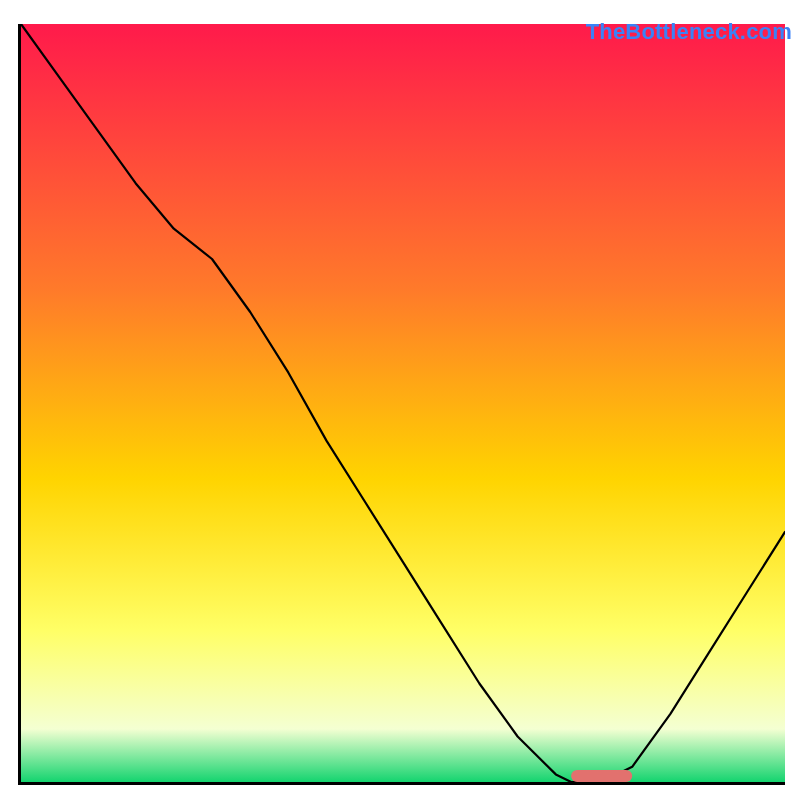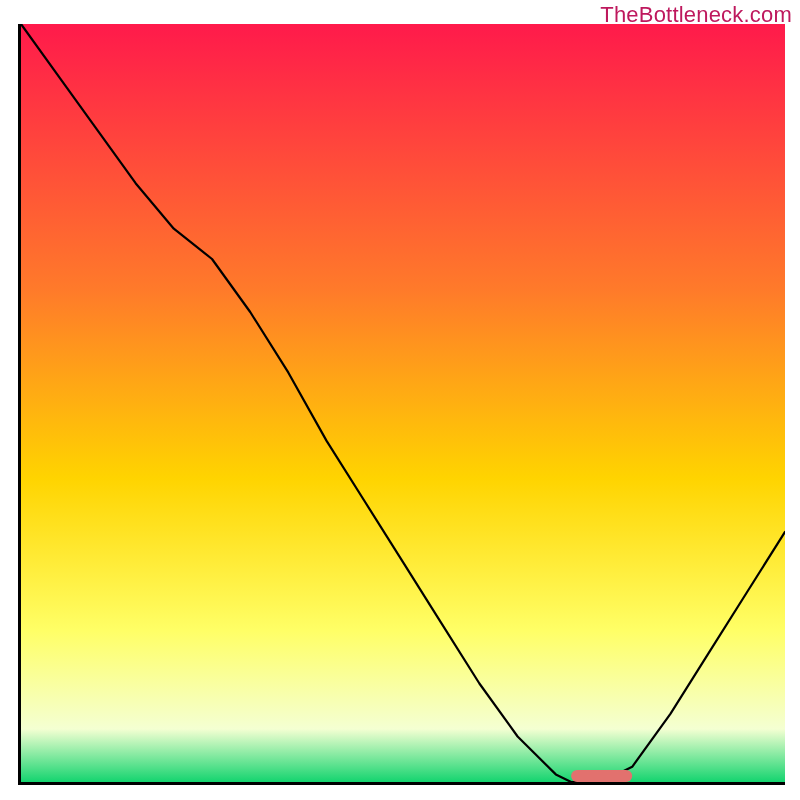--- a/index.html
+++ b/index.html
@@ -10,25 +10,25 @@
     background: #ffffff;
     font-family: Arial, Helvetica, sans-serif;
   }
   .stage {
     position: relative;
     width: 800px;
     height: 800px;
   }
   .watermark {
     position: absolute;
-    top: 2px;
+    top: 19px;
     right: 8px;
     font-size: 22px;
-    font-weight: normal;
-    color: #be185d;
+    font-weight: bold;
+    color: #3b82f6;
     letter-spacing: 0.2px;
     z-index: 5;
   }
   .plot-area {
     position: absolute;
     left: 18px;
     top: 24px;
     width: 764px;
     height: 758px;
     border-left: 3px solid #000;

